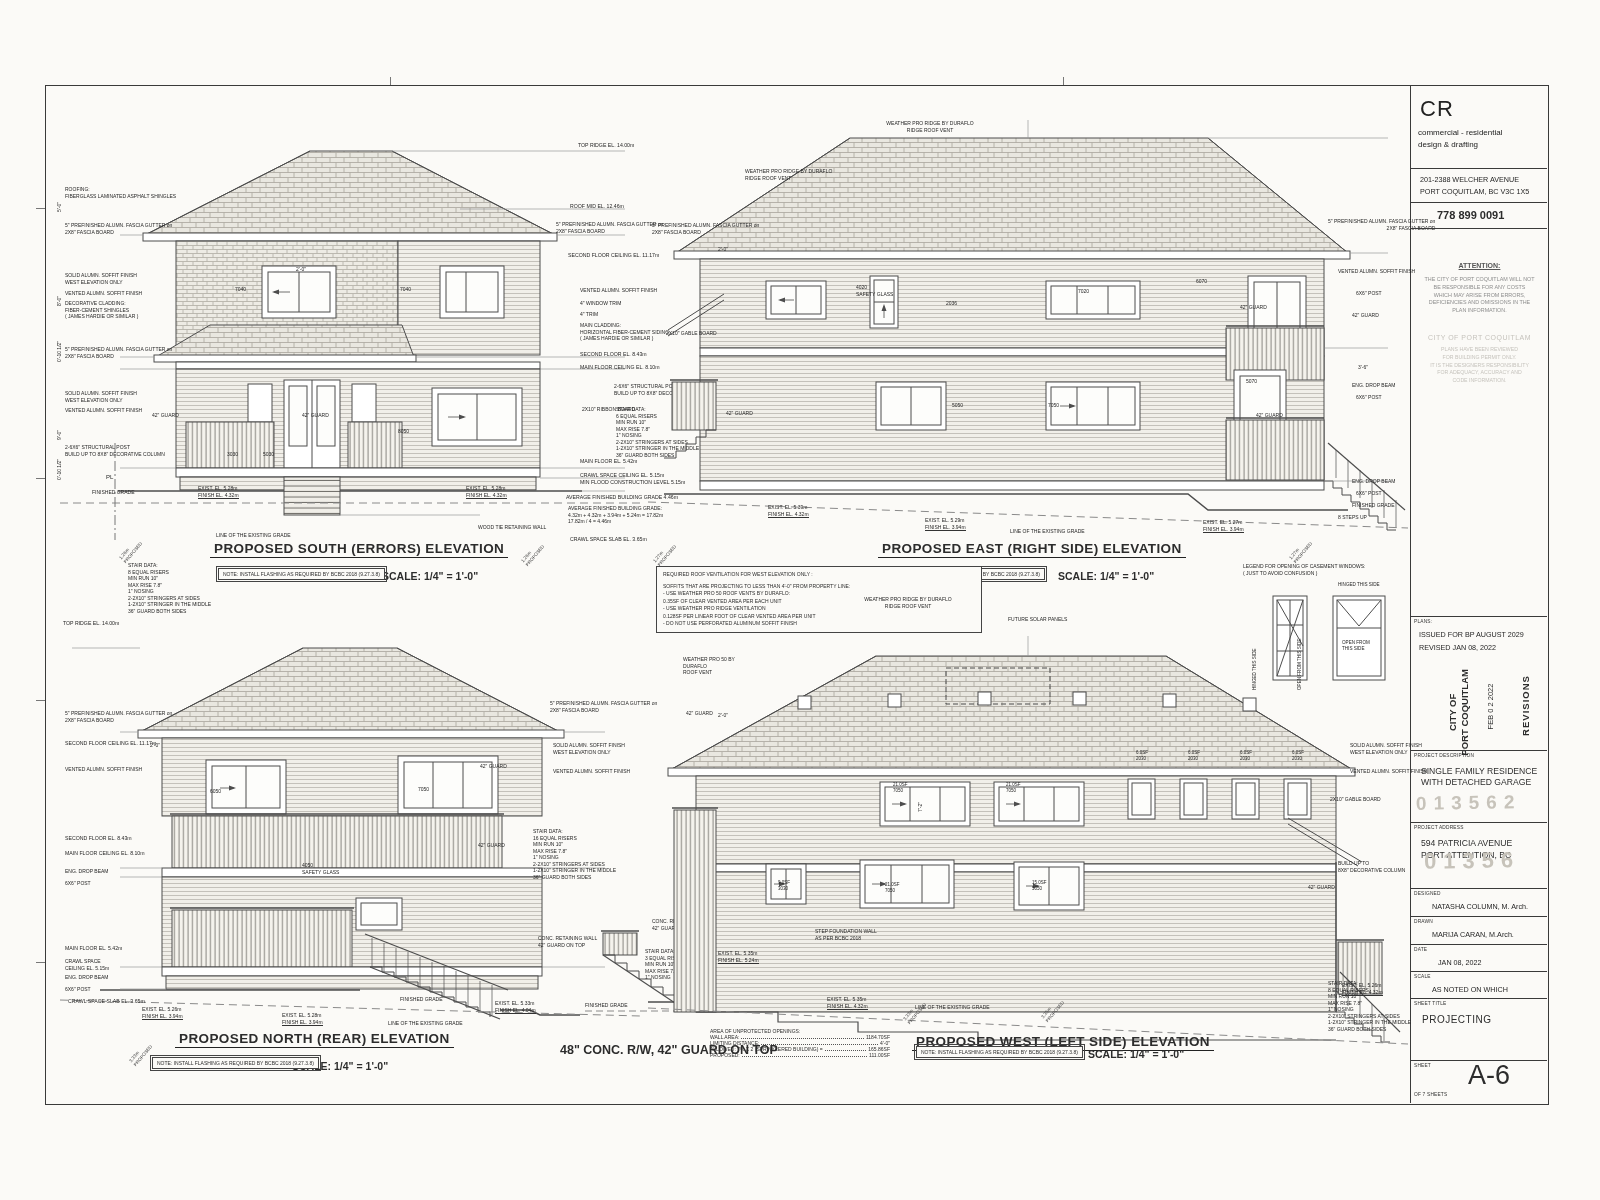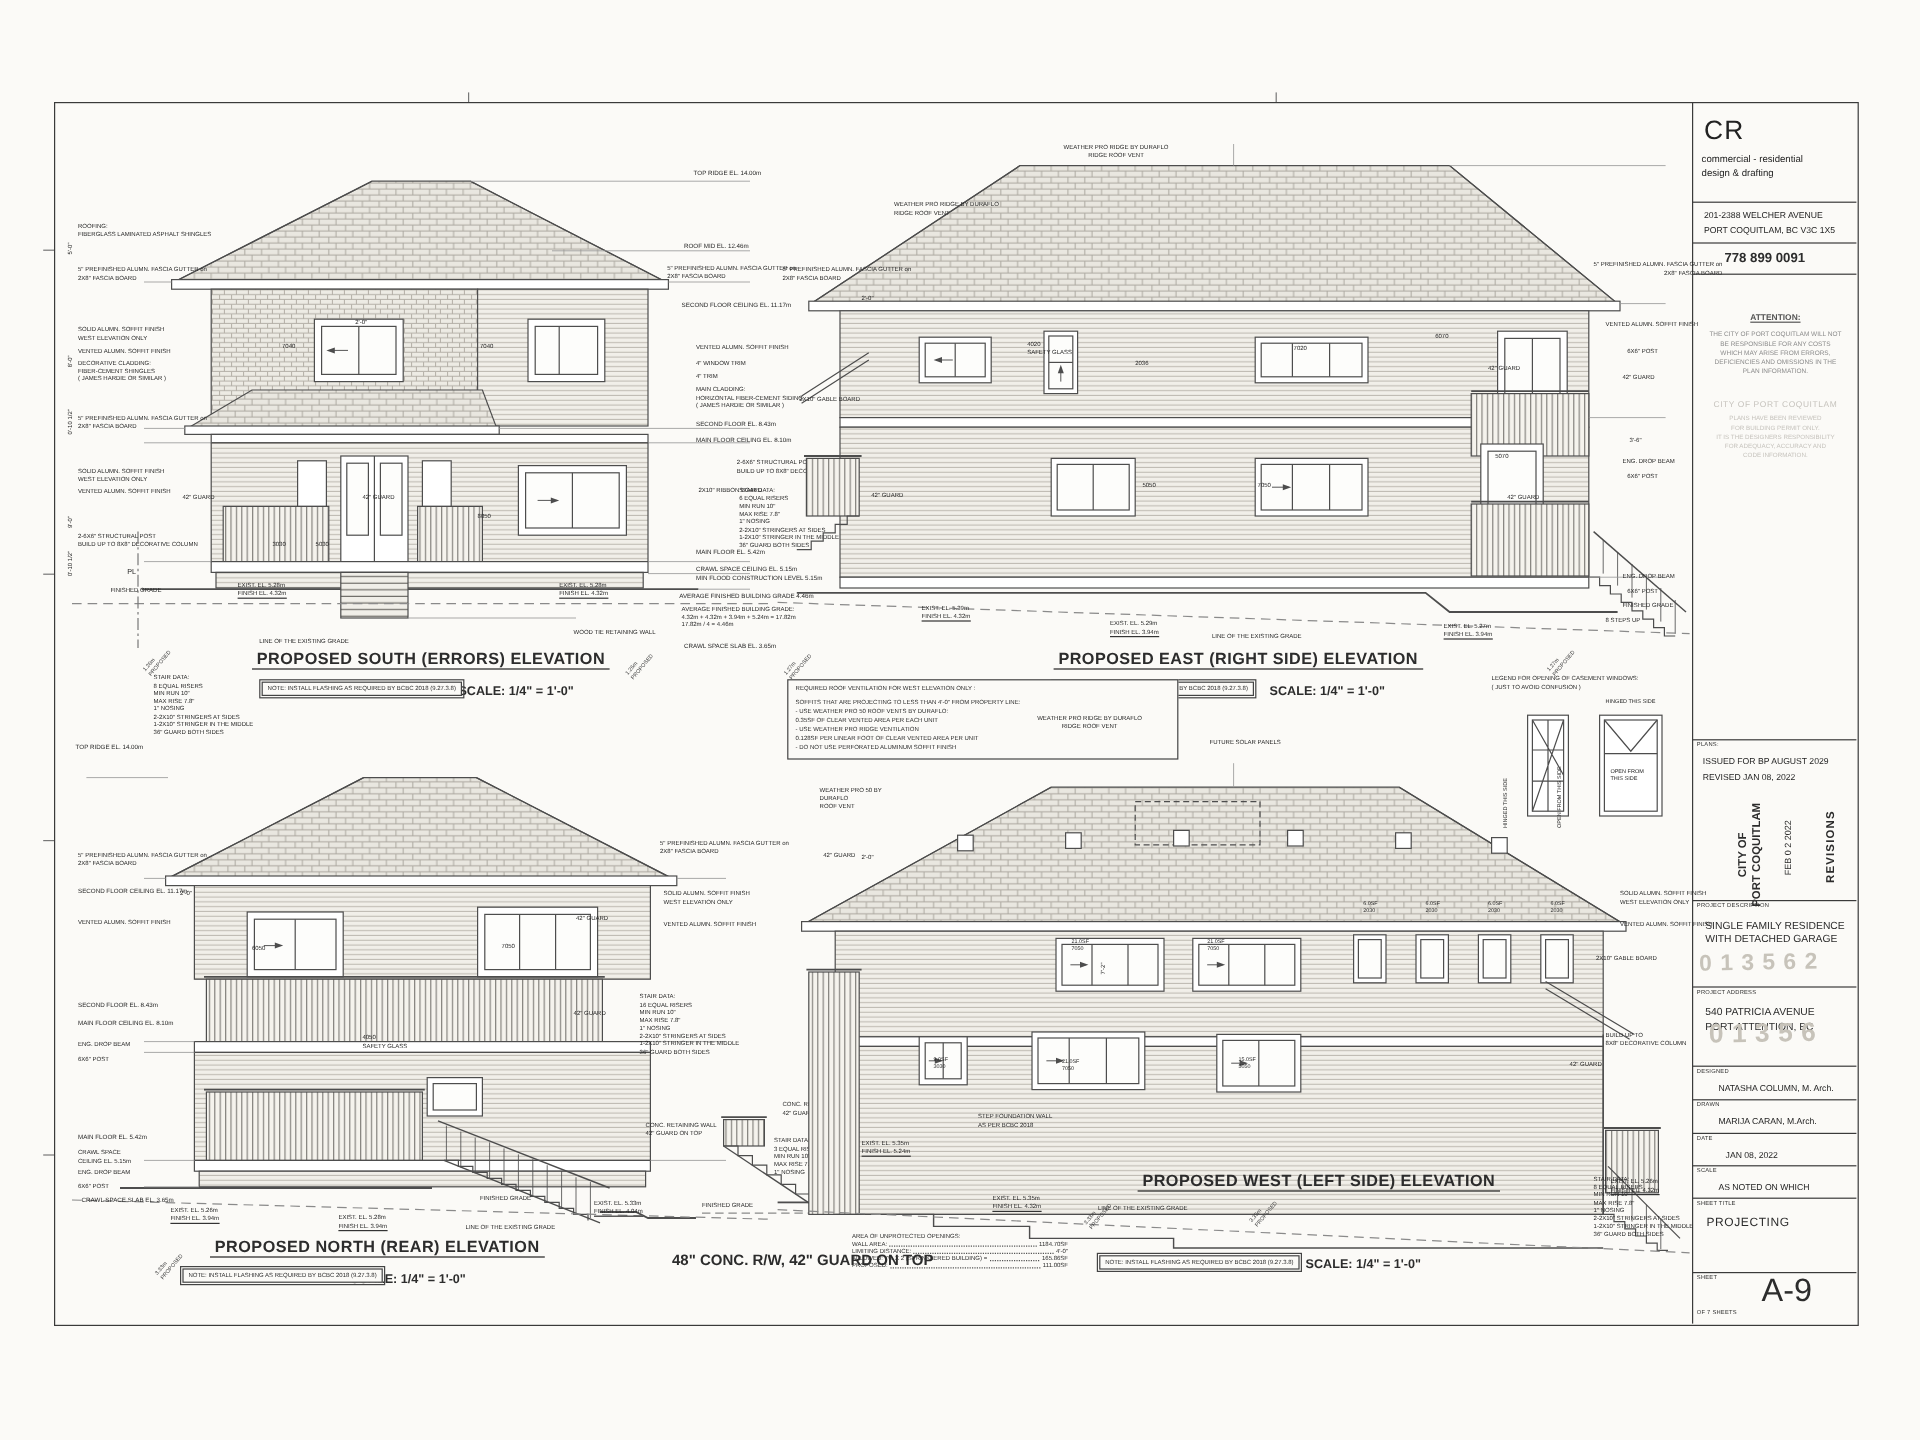--- a/index.html
+++ b/index.html
@@ -570,21 +570,21 @@
         <span>ALLOWED: 7% X 2 (SPRINKLERED BUILDING) =</span>
         <span style="flex:1;border-bottom:1px dotted #555;margin:0 2px 1px;"></span>
         <span>165.86SF</span>
       </div>
   <div style="display:flex;">
         <span>PROPOSED:</span>
         <span style="flex:1;border-bottom:1px dotted #555;margin:0 2px 1px;"></span>
         <span>111.00SF</span>
       </div>
 </div>
-<div class="ttl" style="position:absolute;left:912px;top:976px;margin-left:36px;">PROPOSED WEST (LEFT SIDE) ELEVATION</div>
+<div class="ttl" style="position:absolute;left:912px;top:1034px;">PROPOSED WEST (LEFT SIDE) ELEVATION</div>
 <div class="scl" style="position:absolute;left:1088px;top:1048px;">SCALE: 1/4" = 1'-0"</div>
 <div class="nb" style="position:absolute;left:916px;top:1046px;">NOTE: INSTALL FLASHING AS REQUIRED
 BY BCBC 2018 (9.27.3.8)</div>
 
 <div>
   <div style="position:absolute;left:1420px;top:96px;font-size:22px;letter-spacing:1px;color:#222;">CR</div>
   <div style="position:absolute;left:1418px;top:128px;font-size:8px;color:#222;">commercial - residential</div>
   <div style="position:absolute;left:1418px;top:140px;font-size:8px;color:#222;">design &amp; drafting</div>
   <div class="tbline" style="top:168px;"></div>
   <div class="tbv" style="left:1420px;top:175px;">201-2388 WELCHER AVENUE</div>
@@ -612,37 +612,37 @@
 PORT COQUITLAM</div>
   <div style="position:absolute;left:1445px;top:702px;width:90px;text-align:center;font-size:7.5px;" class="rotb">FEB 0 2 2022</div>
   <div style="position:absolute;left:1478px;top:700px;width:95px;text-align:center;font-size:9.5px;font-weight:bold;letter-spacing:1px;" class="rotb">REVISIONS</div>
   <div class="tbline" style="top:750px;"></div>
   <div class="tbl" style="left:1414px;top:753px;">PROJECT DESCRIPTION</div>
   <div style="position:absolute;left:1421px;top:766px;font-size:8.6px;white-space:pre-line;line-height:1.3;">SINGLE FAMILY RESIDENCE
 WITH DETACHED GARAGE</div>
   <div class="stampnum" style="left:1416px;top:792px;">013562</div>
   <div class="tbline" style="top:822px;"></div>
   <div class="tbl" style="left:1414px;top:825px;">PROJECT ADDRESS</div>
-  <div style="position:absolute;left:1421px;top:838px;font-size:8.6px;">540 PATRICIA AVENUE</div>
+  <div style="position:absolute;left:1421px;top:838px;font-size:8.6px;">594 PATRICIA AVENUE</div>
   <div style="position:absolute;left:1421px;top:850px;font-size:8.6px;">PORT ATTENTION, BC</div>
   <div class="stampnum" style="left:1424px;top:848px;font-size:22px;">01356</div>
   <div class="tbline" style="top:888px;"></div>
   <div class="tbl" style="left:1414px;top:891px;">DESIGNED</div>
   <div class="tbv" style="left:1432px;top:902px;">NATASHA COLUMN, M. Arch.</div>
   <div class="tbline" style="top:916px;"></div>
   <div class="tbl" style="left:1414px;top:919px;">DRAWN</div>
   <div class="tbv" style="left:1432px;top:930px;">MARIJA CARAN, M.Arch.</div>
   <div class="tbline" style="top:944px;"></div>
   <div class="tbl" style="left:1414px;top:947px;">DATE</div>
   <div class="tbv" style="left:1438px;top:958px;">JAN 08, 2022</div>
   <div class="tbline" style="top:971px;"></div>
   <div class="tbl" style="left:1414px;top:974px;">SCALE</div>
   <div class="tbv" style="left:1432px;top:985px;">AS NOTED ON WHICH</div>
   <div class="tbline" style="top:998px;"></div>
   <div class="tbl" style="left:1414px;top:1001px;">SHEET TITLE</div>
   <div style="position:absolute;left:1422px;top:1014px;font-size:10px;letter-spacing:.5px;">PROJECTING</div>
   <div class="tbline" style="top:1060px;"></div>
   <div class="tbl" style="left:1414px;top:1063px;">SHEET</div>
-  <div style="position:absolute;left:1468px;top:1060px;font-size:27px;">A-9</div>
+  <div style="position:absolute;left:1468px;top:1060px;font-size:27px;">A-6</div>
   <div class="tbl" style="left:1414px;top:1092px;">OF 7 SHEETS</div>
 </div>
 
 </div>
 
 </body></html>

